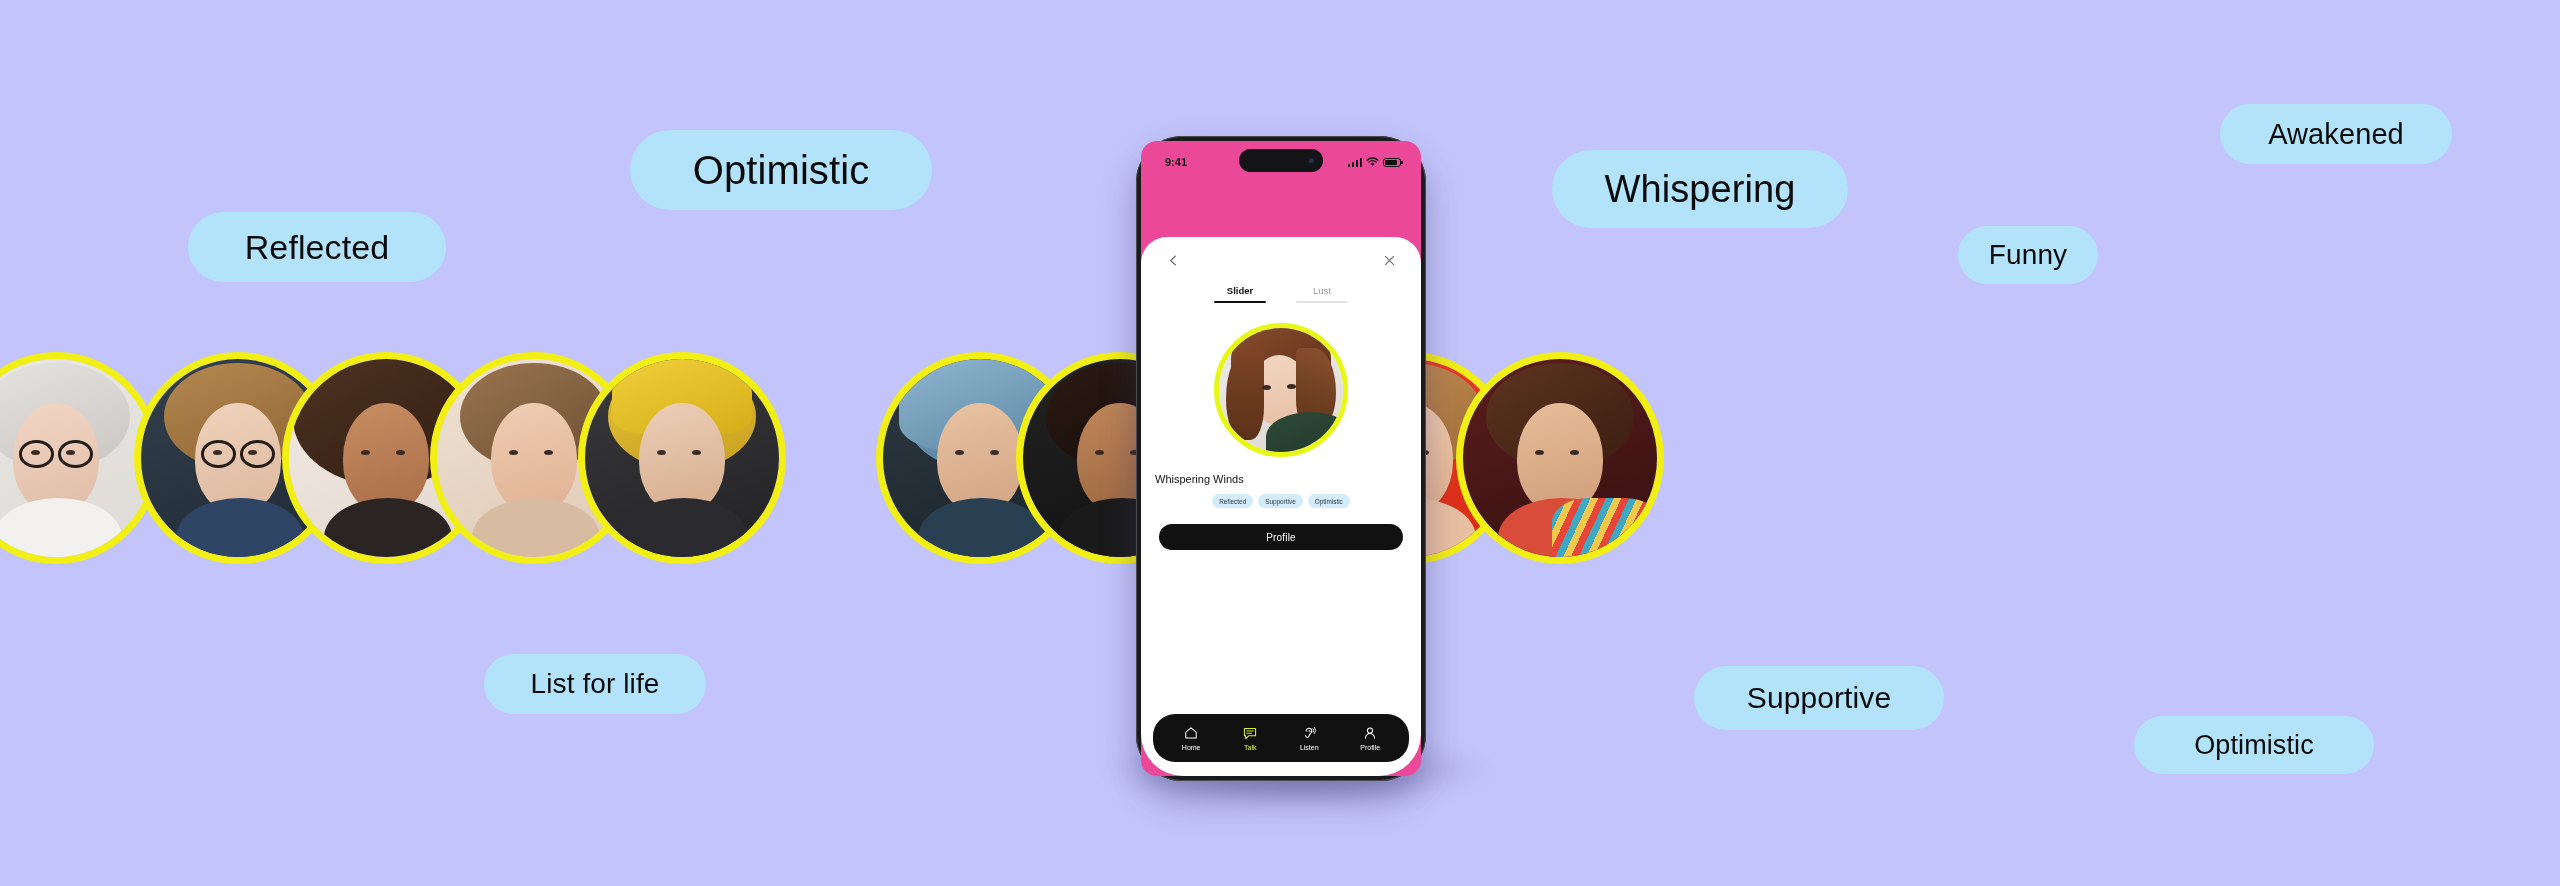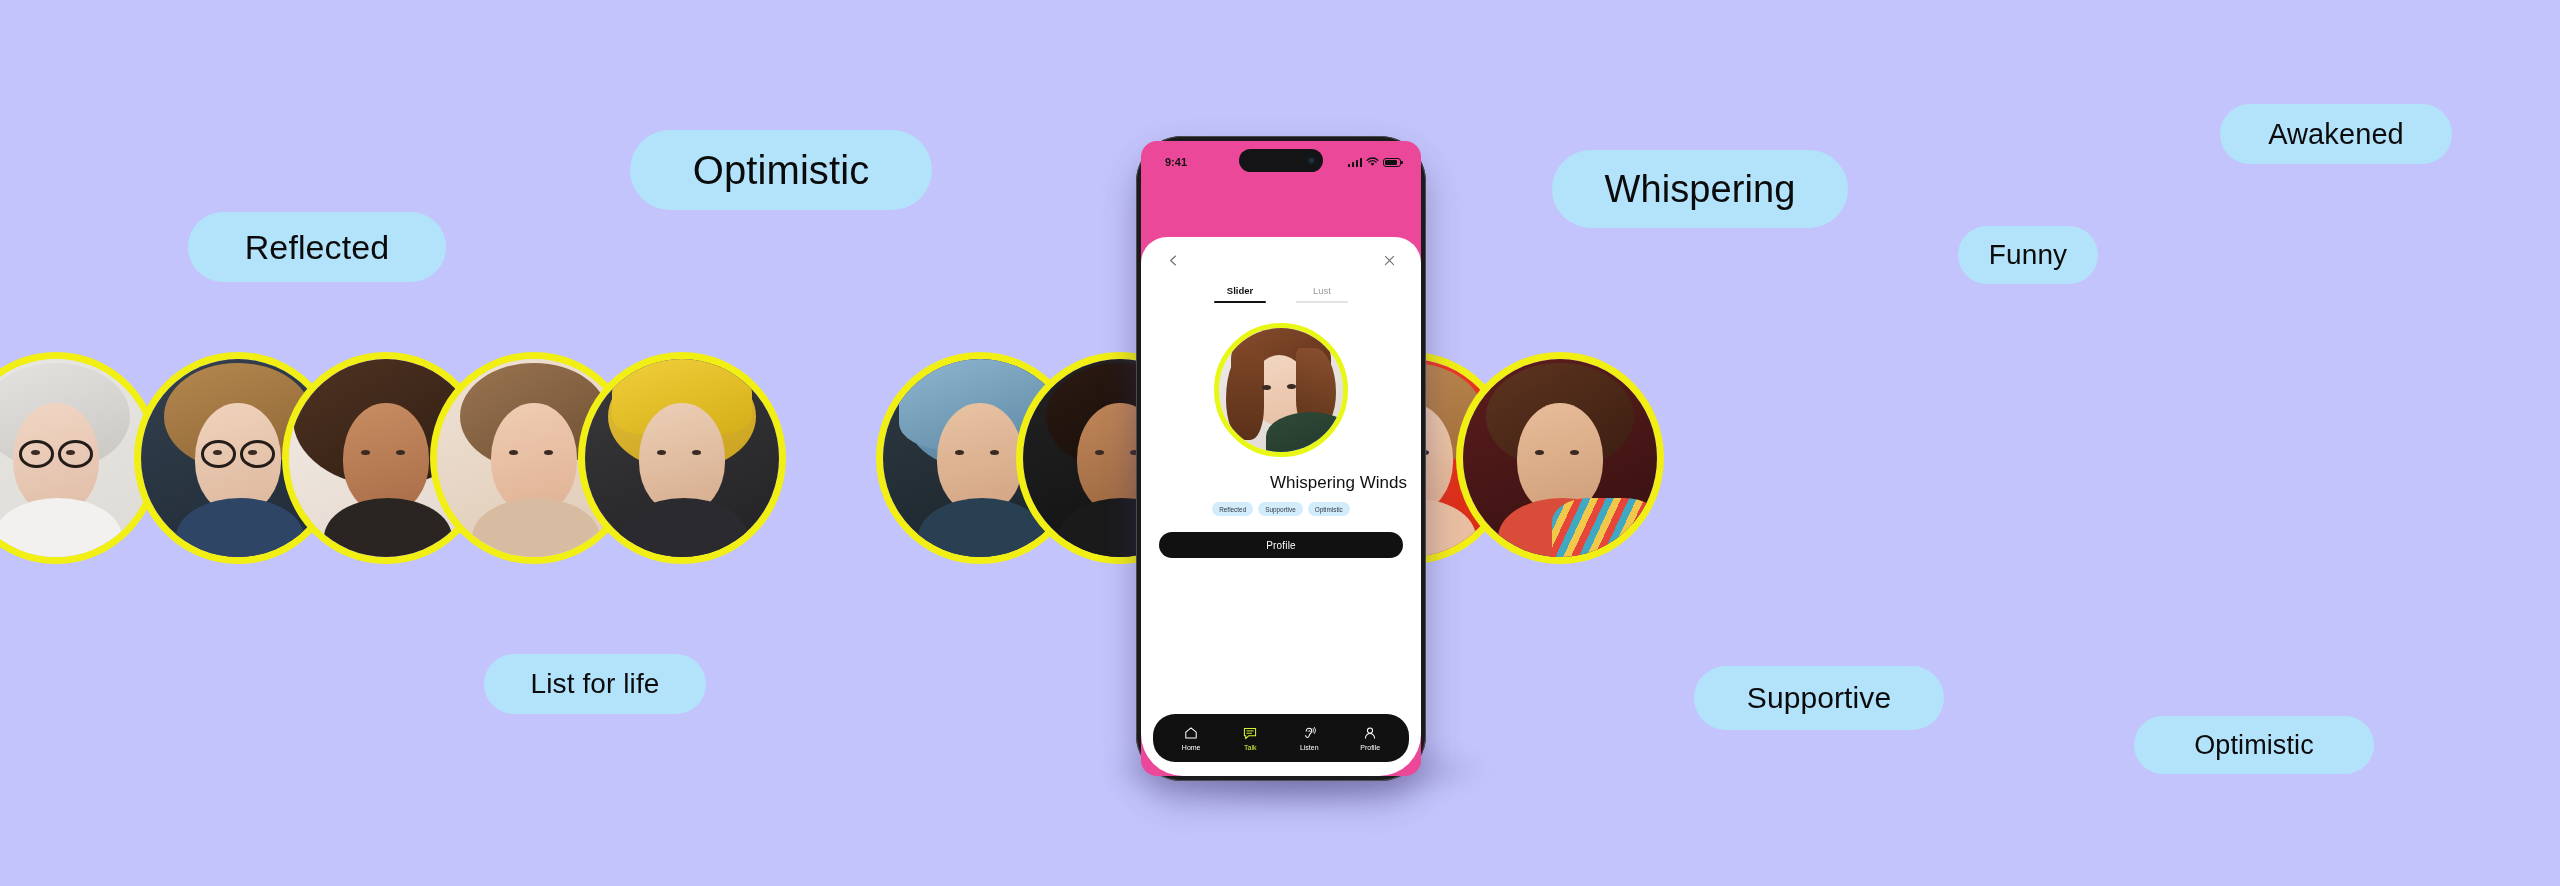--- a/index.html
+++ b/index.html
@@ -179,22 +179,22 @@
     margin: 20px auto 0;
     width: 134px; height: 134px;
     border-radius: 50%;
     border: 5px solid #e8f713;
     overflow: hidden;
     position: relative;
     background:#efeff3;
   }
   .hero-name {
     margin-top: 16px;
-    text-align:right;
-    font-size: 17px;
+    text-align:left;
+    font-size: 11px;
     color:#111;
     font-weight:500;
   }
   .chips {
     margin-top: 9px;
     display:flex; justify-content:center; gap:5px;
   }
   .chip {
     background:#d2ecfb;
     color:#2e3c49;

